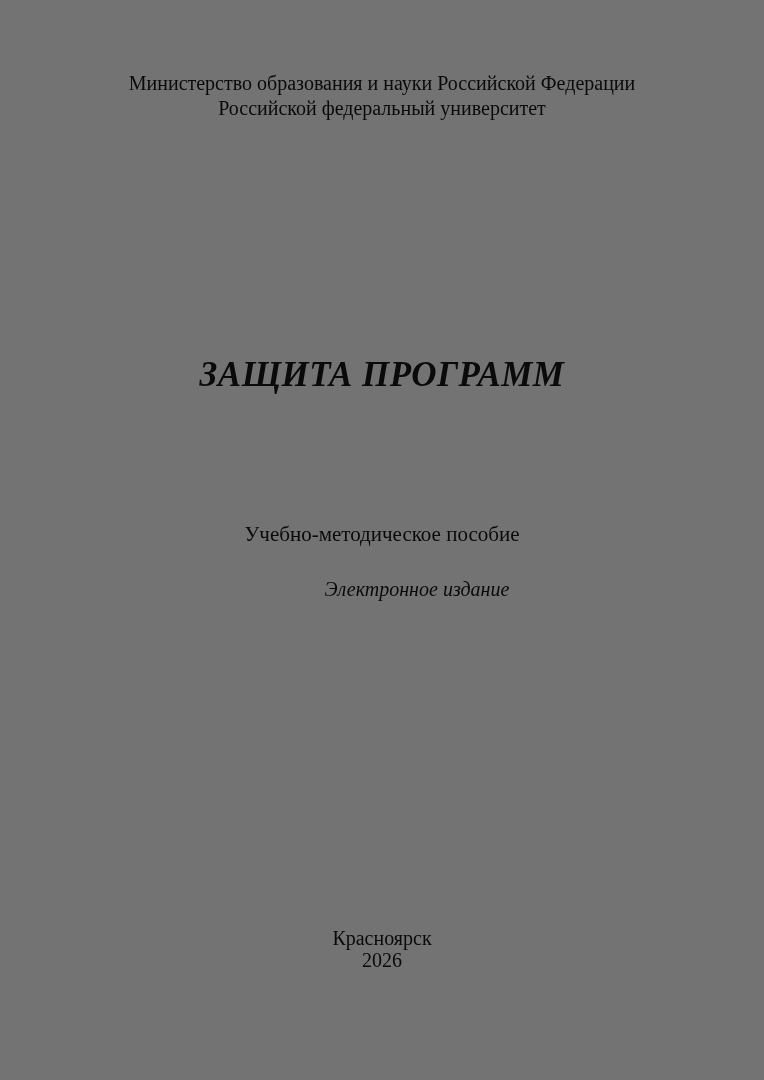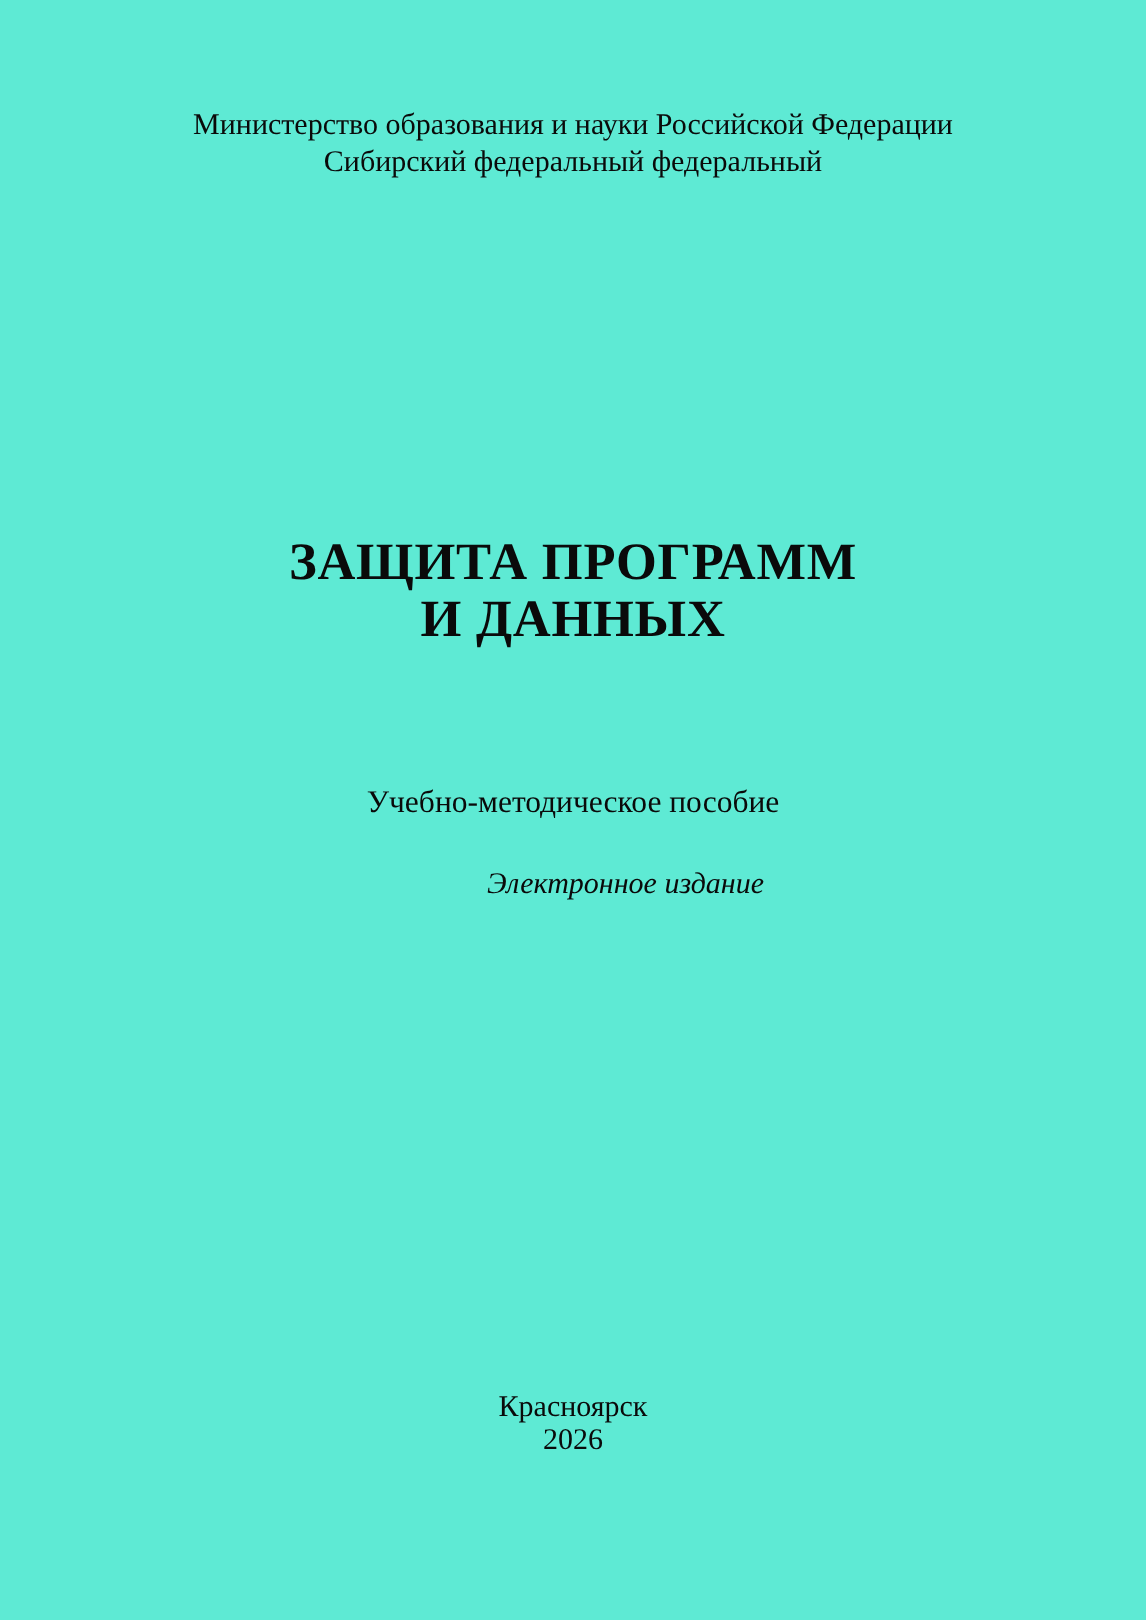--- a/index.html
+++ b/index.html
@@ -5,21 +5,21 @@
   html, body {
     margin: 0;
     padding: 0;
     background: #ffffff;
   }
   .page {
     position: relative;
     width: 764px;
     height: 1080px;
     margin: 0 auto;
-    background: #5eead4;
+    background: #737373;
     font-family: "Liberation Serif", "DejaVu Serif", serif;
     color: #0a0a0a;
     overflow: hidden;
   }
   .centered-block {
     position: absolute;
     left: 0;
     width: 100%;
     text-align: center;
   }
@@ -27,20 +27,21 @@
     top: 71px;
     font-size: 20px;
     line-height: 25px;
   }
   .book-title {
     top: 356px;
     font-size: 35px;
     font-weight: bold;
     line-height: 38px;
     letter-spacing: 0.5px;
+    font-style: italic;
   }
   .subtitle {
     top: 493px;
     font-size: 21px;
     line-height: 26px;
     margin-top: 28px;
   }
   .edition-note {
     top: 577px;
     font-size: 20px;
@@ -54,26 +55,25 @@
     line-height: 21.5px;
   }
 </style>
 </head>
 <body>
 
 <div class="page">
 
   <div class="centered-block publisher-header">
     <div>Министерство образования и науки Российской Федерации</div>
-    <div>Сибирский федеральный федеральный</div>
+    <div>Российской федеральный университет</div>
   </div>
 
   <div class="centered-block book-title">
     <div>ЗАЩИТА ПРОГРАММ</div>
-    <div>И ДАННЫХ</div>
   </div>
 
   <div class="centered-block subtitle">Учебно-методическое пособие</div>
 
   <div class="centered-block edition-note">Электронное издание</div>
 
   <div class="centered-block imprint">
     <div>Красноярск</div>
     <div>2026</div>
   </div>

